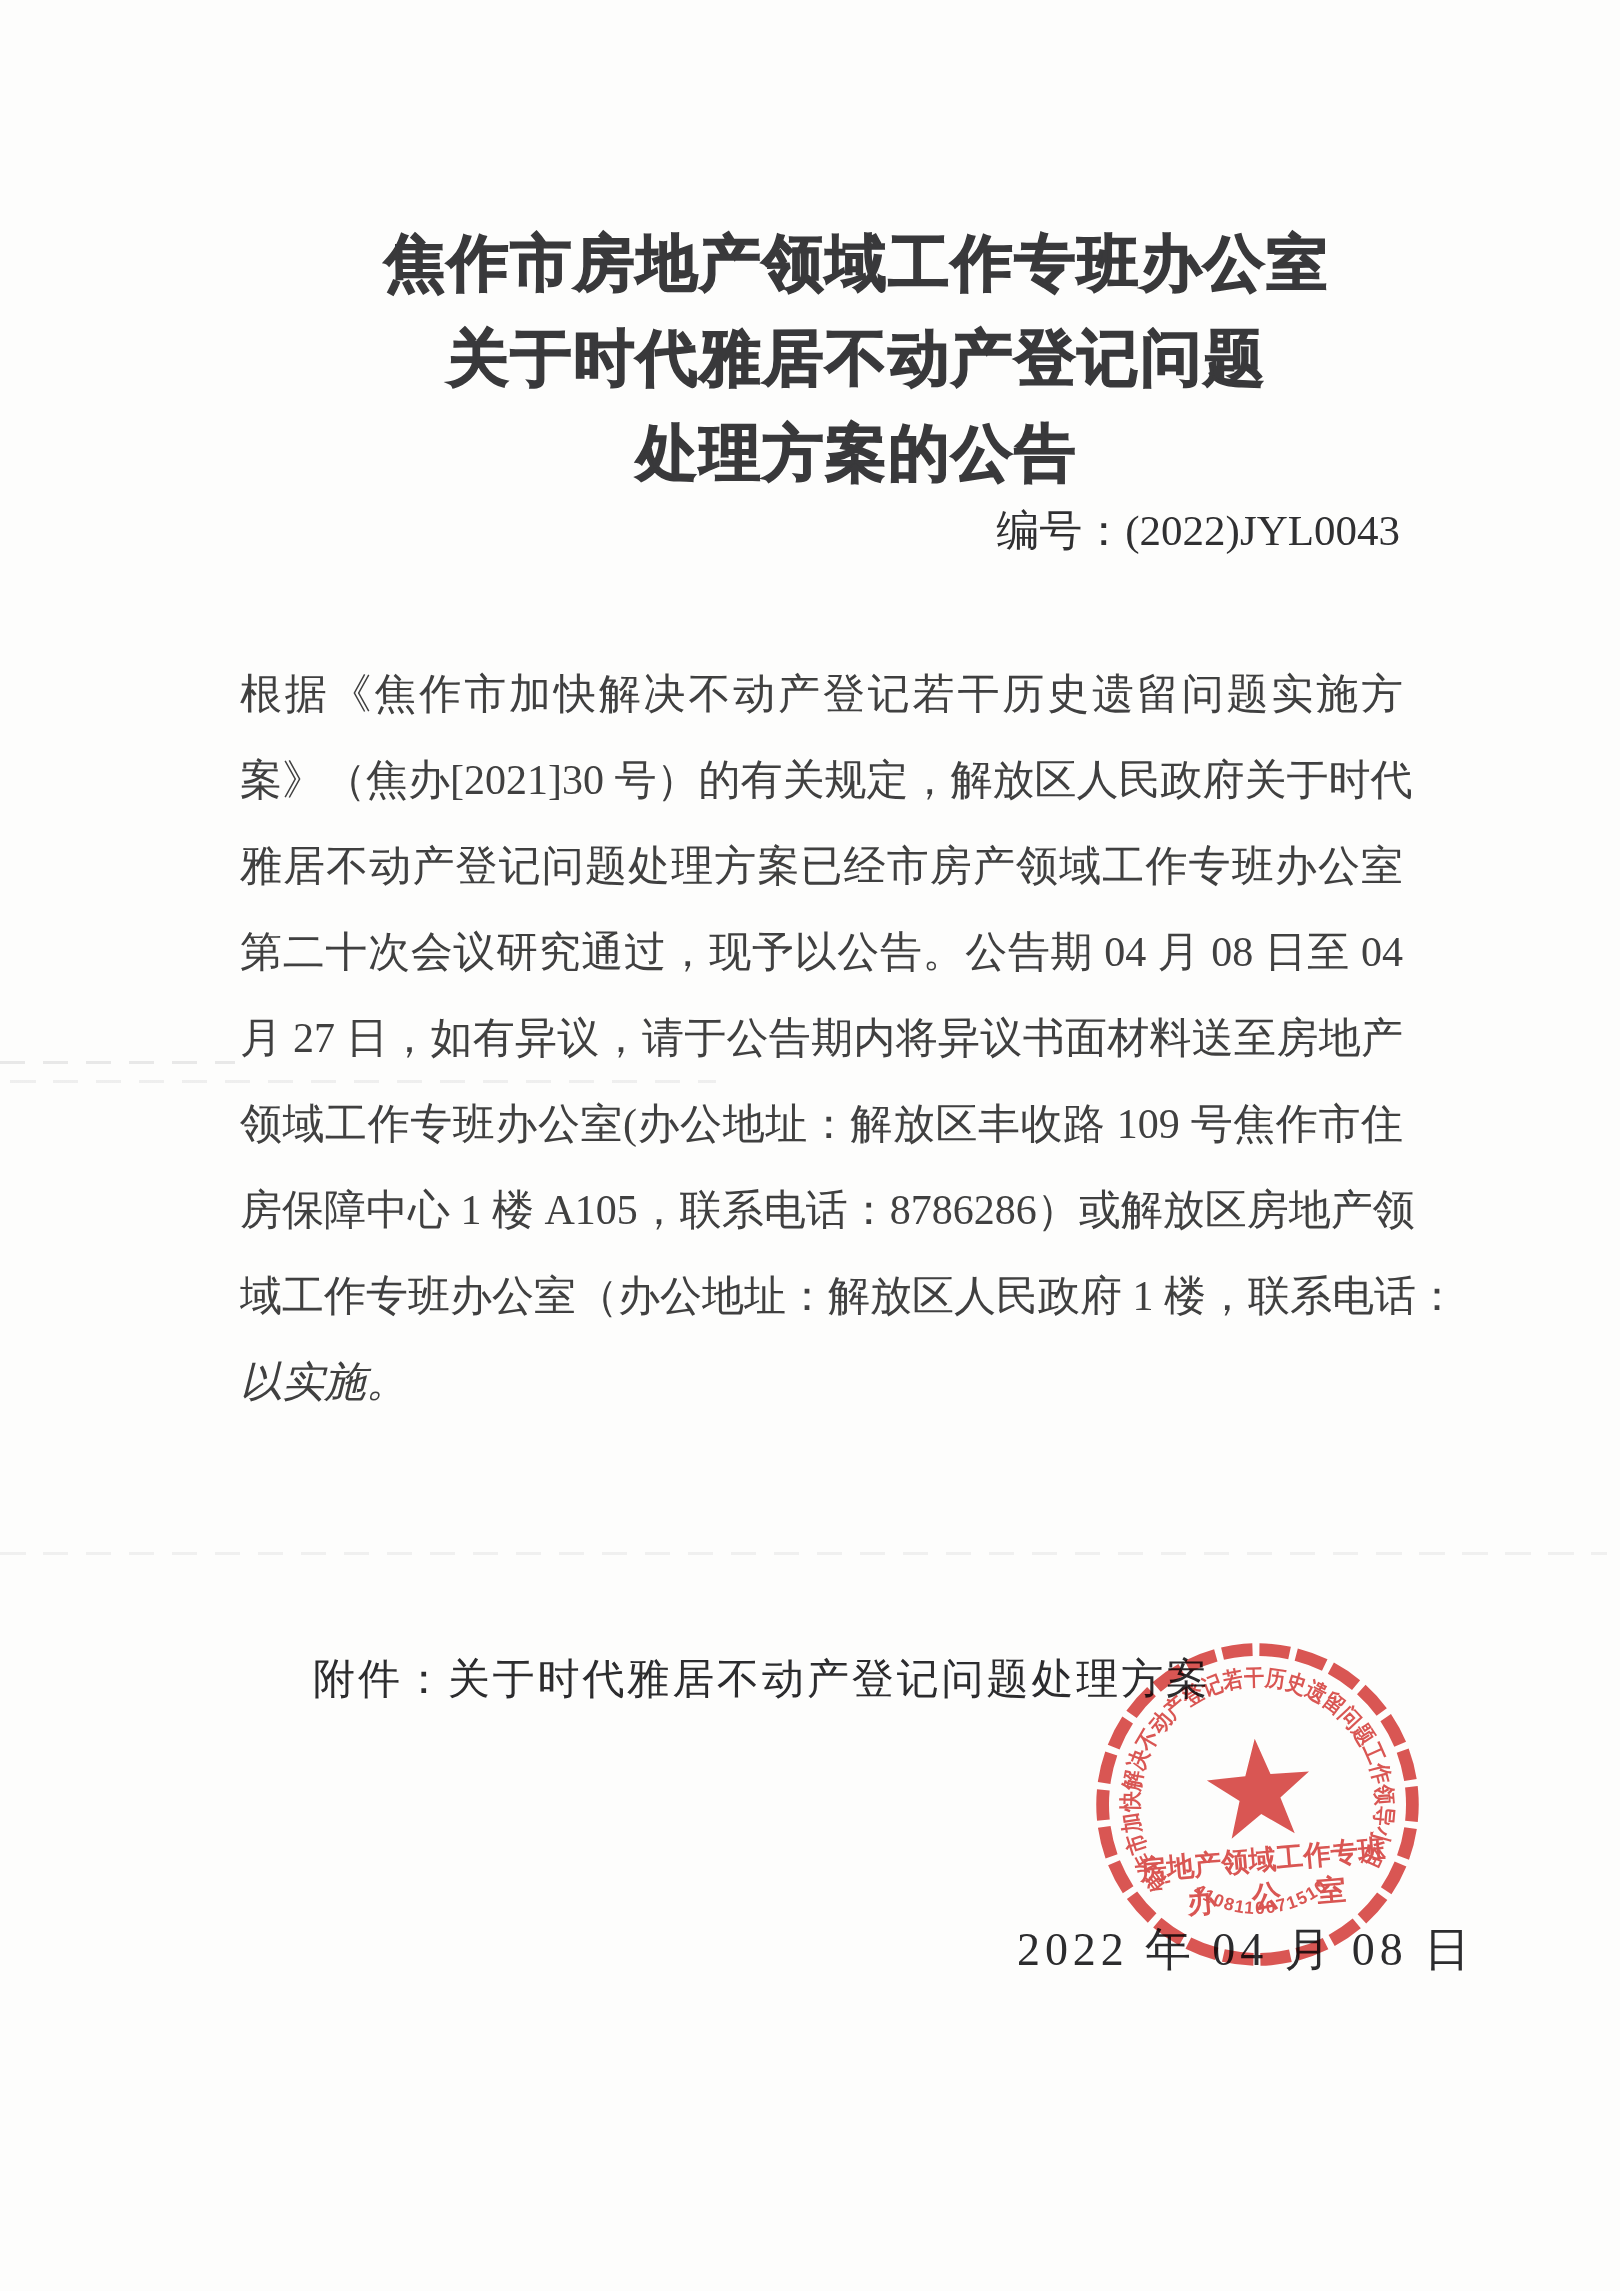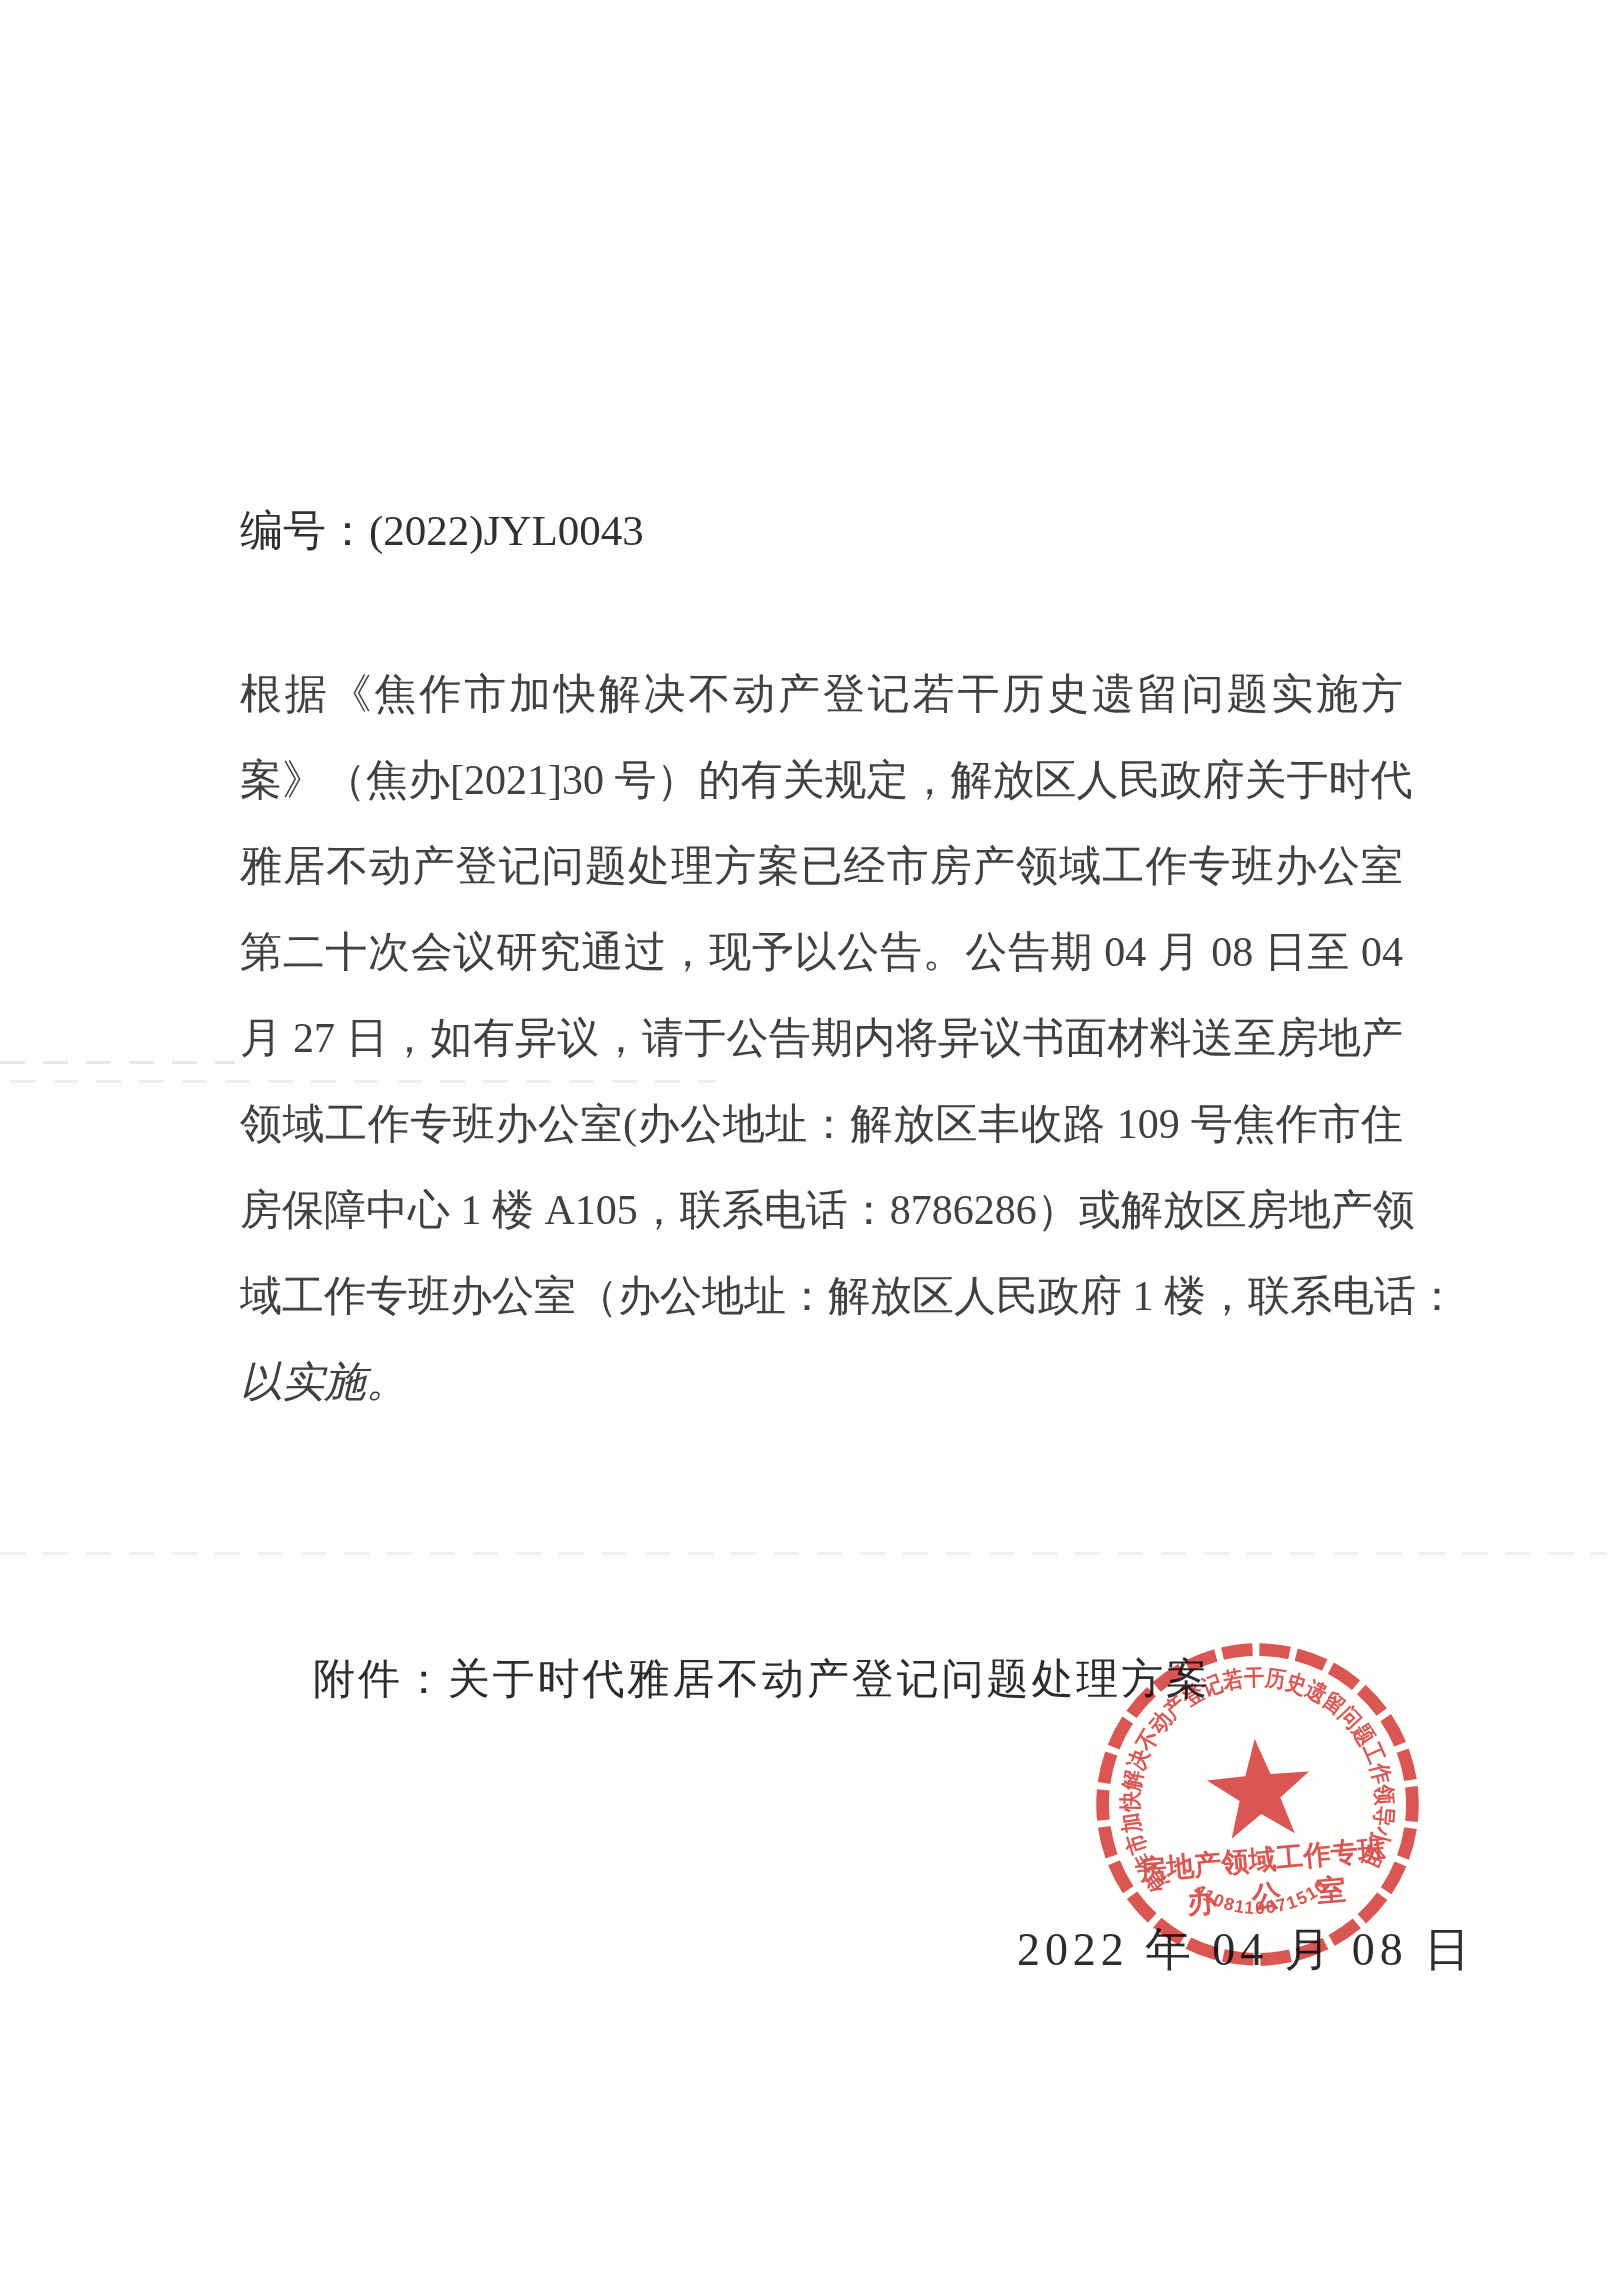--- a/index.html
+++ b/index.html
@@ -26,21 +26,21 @@
     line-height: 95px;
     letter-spacing: 2px;
     color: #39393b;
     -webkit-text-stroke: 1.5px #39393b;
   }
   .doc-number {
     position: absolute;
     left: 240px;
     top: 502px;
     width: 1160px;
-    text-align: left;
+    text-align: right;
     font-size: 43px;
     color: #303032;
   }
   .body-block {
     position: absolute;
     left: 240px;
     top: 651px;
     width: 1163px;
     font-size: 42px;
     line-height: 86px;
@@ -100,20 +100,25 @@
 </style>
 </head>
 <body>
 
 <div class="page">
 
   <div class="scan-line a1"></div>
   <div class="scan-line a2"></div>
   <div class="scan-line a3"></div>
 
+  <div class="title-block">
+    <div>焦作市房地产领域工作专班办公室</div>
+    <div>关于时代雅居不动产登记问题</div>
+    <div>处理方案的公告</div>
+  </div>
 
   <div class="doc-number">编号：(2022)JYL0043</div>
 
   <div class="body-block">
     <div class="body-line">根据《焦作市加快解决不动产登记若干历史遗留问题实施方</div>
     <div class="body-line">案》（焦办[2021]30 号）的有关规定，解放区人民政府关于时代</div>
     <div class="body-line">雅居不动产登记问题处理方案已经市房产领域工作专班办公室</div>
     <div class="body-line">第二十次会议研究通过，现予以公告。公告期 04 月 08 日至 04</div>
     <div class="body-line">月 27 日，如有异议，请于公告期内将异议书面材料送至房地产</div>
     <div class="body-line">领域工作专班办公室(办公地址：解放区丰收路 109 号焦作市住</div>

